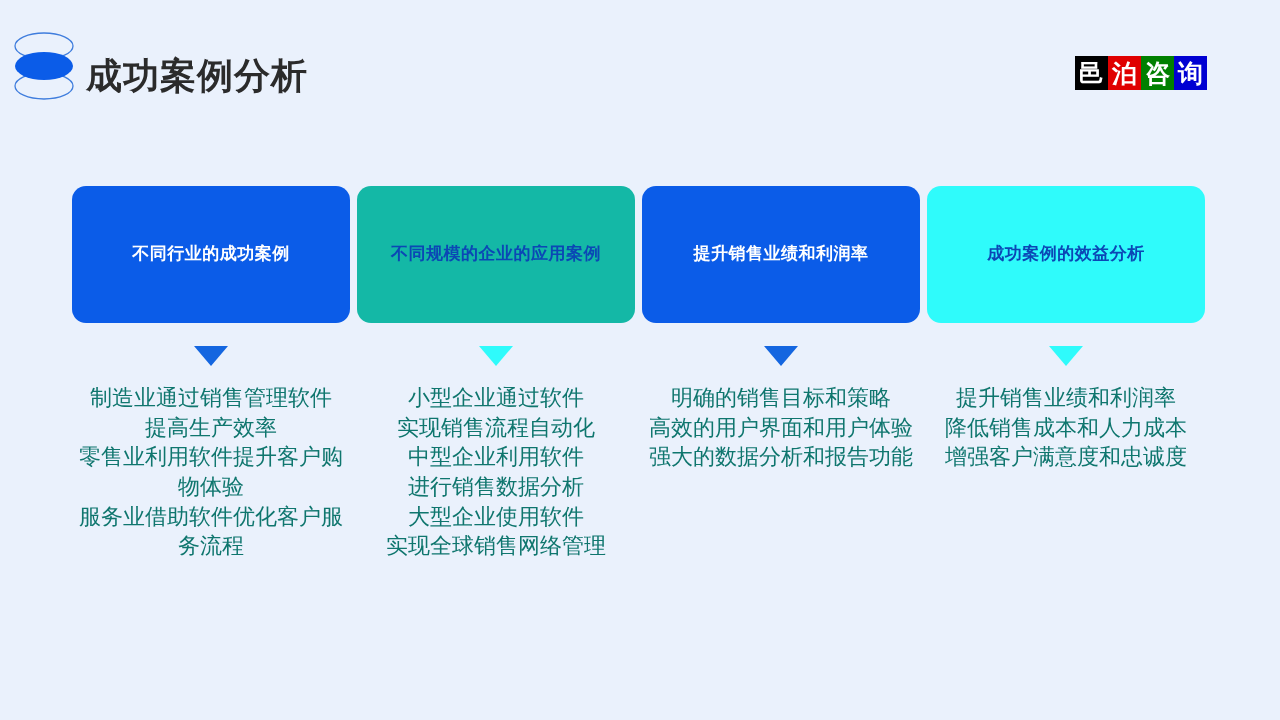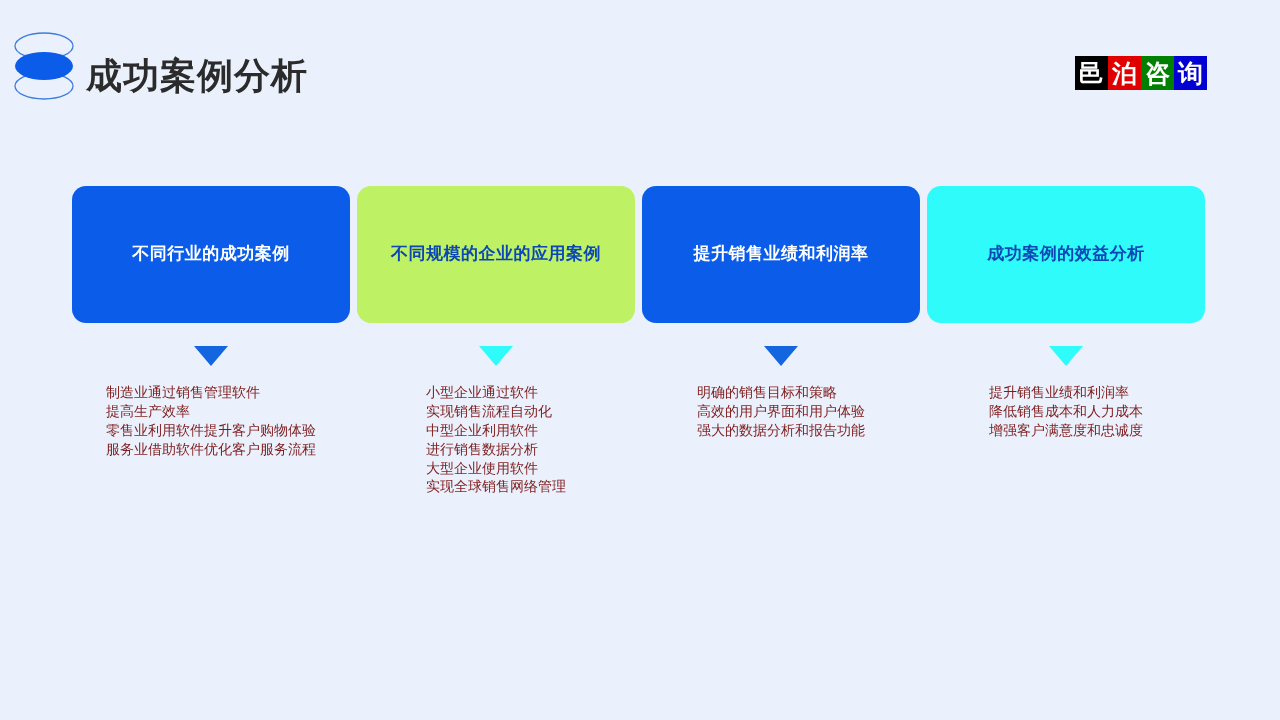--- a/index.html
+++ b/index.html
@@ -100,23 +100,24 @@
     width: 0;
     height: 0;
     margin-top: 23px;
     border-left: 17px solid transparent;
     border-right: 17px solid transparent;
     border-top-width: 20px;
     border-top-style: solid;
   }
   .body-text {
     margin-top: 17px;
-    font-size: 14px;
+    font-size: 22px;
     line-height: 1.35;
-    color: #7f1d1d;
+    color: #0f766e;
+    text-align: center;
     white-space: pre-line;
   }
 </style>
 </head>
 <body>
 
 <div class="header">
 
   <div class="logo-mark">
     <svg width="62" height="72" viewBox="0 0 62 72" xmlns="http://www.w3.org/2000/svg">
@@ -144,21 +145,21 @@
       <div class="card-title" style="color:#ffffff">不同行业的成功案例</div>
     </div>
     <div class="arrow" style="border-top-color:#1466e0"></div>
     <div class="body-text">制造业通过销售管理软件
 提高生产效率
 零售业利用软件提升客户购物体验
 服务业借助软件优化客户服务流程</div>
   </div>
 
   <div class="column">
-    <div class="card" style="background:#bef264">
+    <div class="card" style="background:#14b8a6">
       <div class="card-title" style="color:#0b47b5">不同规模的企业的应用案例</div>
     </div>
     <div class="arrow" style="border-top-color:#2ffbfb"></div>
     <div class="body-text">小型企业通过软件
 实现销售流程自动化
 中型企业利用软件
 进行销售数据分析
 大型企业使用软件
 实现全球销售网络管理</div>
   </div>

